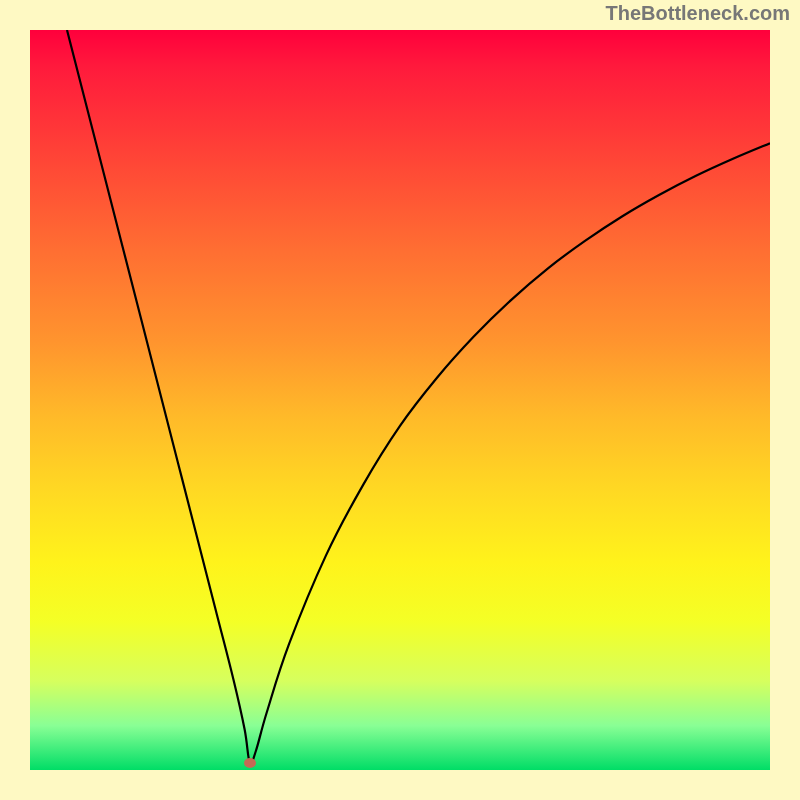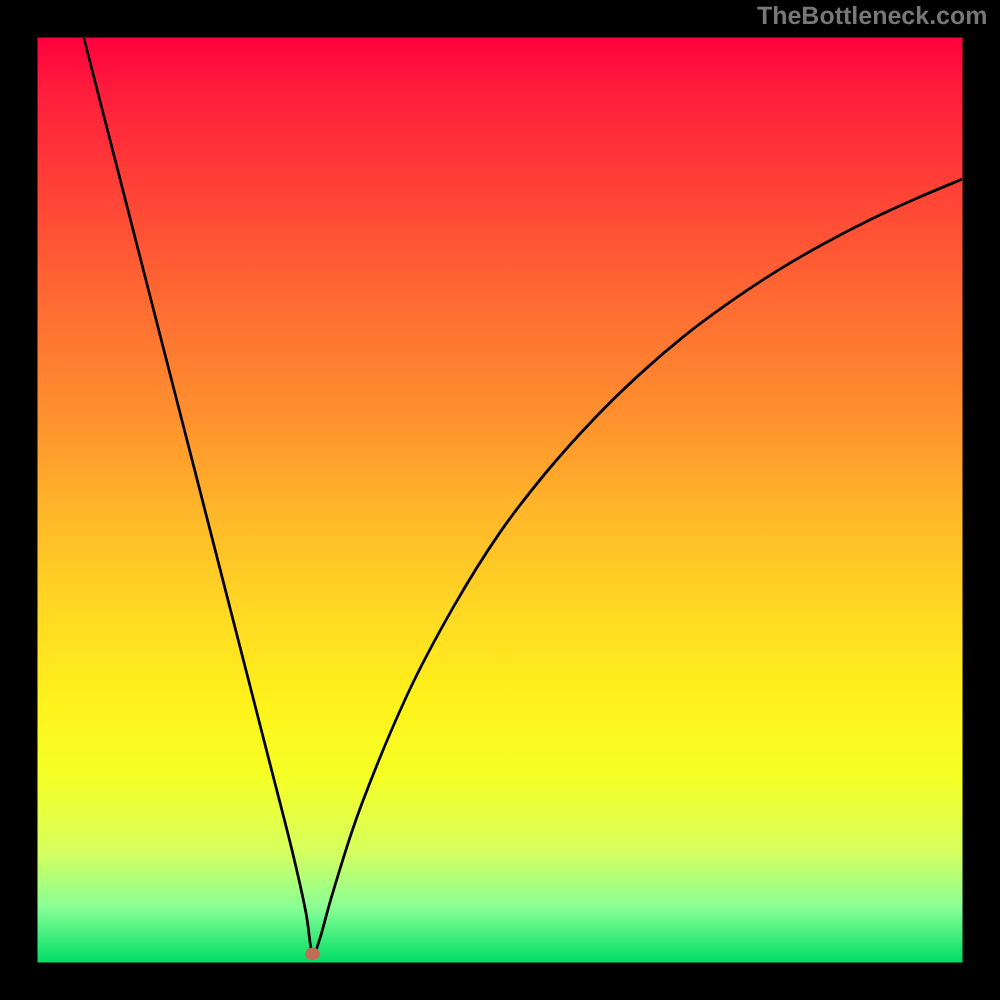--- a/index.html
+++ b/index.html
@@ -1,21 +1,21 @@
 <!DOCTYPE html>
 <html><head>
 <meta charset="utf-8">
 <style>
   * { margin: 0; padding: 0; box-sizing: border-box; }
   body { width: 800px; height: 800px; font-family: Arial, sans-serif; }
   .chart-container {
     position: relative;
     width: 800px;
     height: 800px;
-    background: #000000;
+    background: #fef9c3;
   }
   .watermark {
     position: absolute;
     top: 2px;
     right: 10px;
     color: #777;
     font-size: 20px;
     font-weight: bold;
     z-index: 10;
   }

